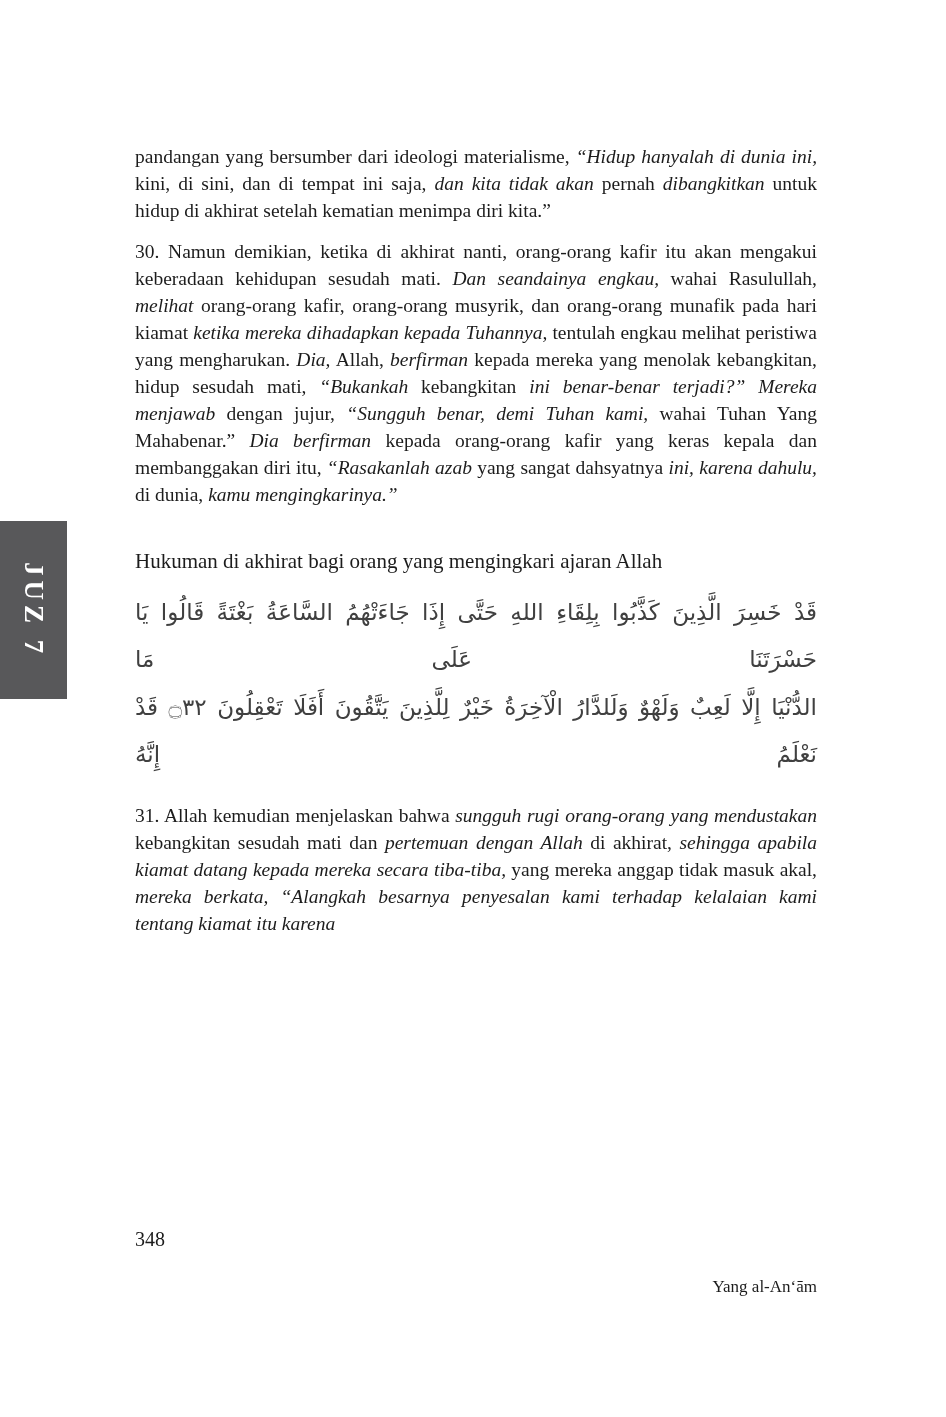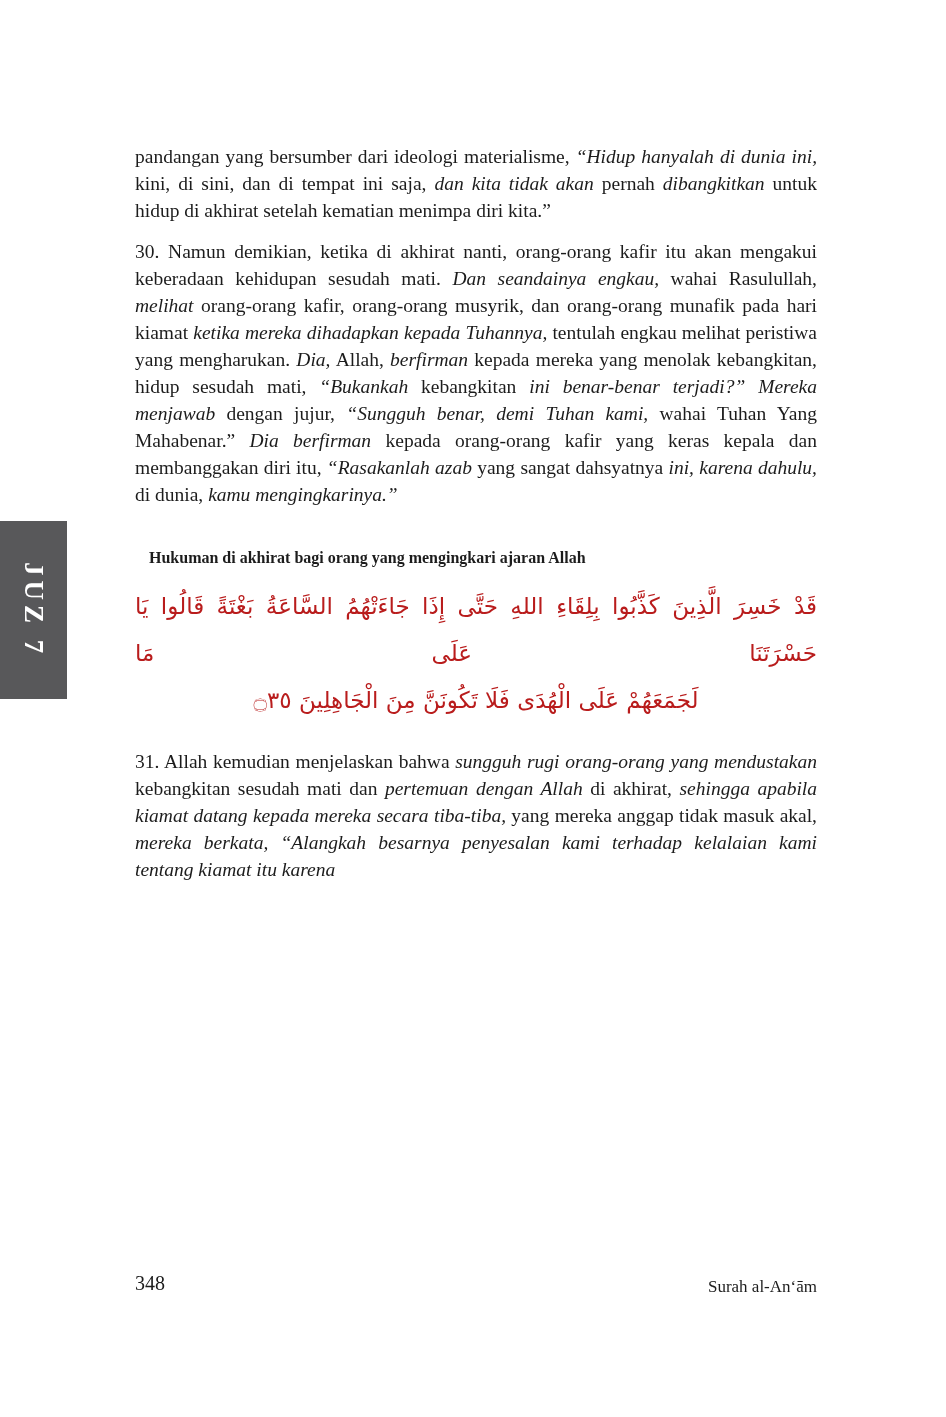--- a/index.html
+++ b/index.html
@@ -44,45 +44,45 @@
     width: 682px;
   }
   p.body {
     font-size: 19.5px;
     line-height: 1.385;
     text-align: justify;
     margin: 4px 0 14px 0;
   }
   p.body .it { font-style: italic; }
   .section-heading {
-    font-weight: bold;
-    font-size: 16px;
+    font-weight: normal;
+    font-size: 21px;
     line-height: 1.3;
-    margin: 40px 0 10px 14px;
+    margin: 40px 0 10px 0;
   }
   .arabic {
     direction: rtl;
     unicode-bidi: embed;
     font-family: "DejaVu Sans", sans-serif;
     font-size: 23px;
     line-height: 2.05;
-    color: #b91c1c;
+    color: #404040;
     margin: 14px 0 24px 0;
   }
   .arabic .arabic-line {
     text-align: justify;
     text-align-last: justify;
   }
   .arabic .arabic-line.last {
     text-align-last: center;
   }
   .footer-page-number {
     position: absolute;
     left: 135px;
-    top: 1272px;
+    top: 1228px;
     font-size: 20px;
   }
   .footer-surah {
     position: absolute;
     right: 129px;
     top: 1277px;
     font-size: 17px;
   }
 </style>
 </head>
@@ -97,24 +97,24 @@
   <div class="content">
 
     <p class="body"><span>pandangan yang bersumber dari ideologi materialisme, </span><span class="it">“Hidup hanyalah di dunia ini,</span><span> kini, di sini, dan di tempat ini saja, </span><span class="it">dan kita tidak akan</span><span> pernah </span><span class="it">dibangkitkan</span><span> untuk hidup di akhirat setelah kematian menimpa diri kita.”</span></p>
 
     <p class="body"><span>30. Namun demikian, ketika di akhirat nanti, orang-orang kafir itu akan mengakui keberadaan kehidupan sesudah mati. </span><span class="it">Dan seandainya engkau,</span><span> wahai Rasulullah, </span><span class="it">melihat</span><span> orang-orang kafir, orang-orang musyrik, dan orang-orang munafik pada hari kiamat </span><span class="it">ketika mereka dihadapkan kepada Tuhannya,</span><span> tentulah engkau melihat peristiwa yang mengharukan. </span><span class="it">Dia,</span><span> Allah, </span><span class="it">berfirman</span><span> kepada mereka yang menolak kebangkitan, hidup sesudah mati, </span><span class="it">“Bukankah</span><span> kebangkitan </span><span class="it">ini benar-benar terjadi?”</span><span class="it"> Mereka menjawab</span><span> dengan jujur, </span><span class="it">“Sungguh benar, demi Tuhan kami,</span><span> wahai Tuhan Yang Mahabenar.” </span><span class="it">Dia berfirman</span><span> kepada orang-orang kafir yang keras kepala dan membanggakan diri itu, </span><span class="it">“Rasakanlah azab</span><span> yang sangat dahsyatnya </span><span class="it">ini, karena dahulu,</span><span> di dunia, </span><span class="it">kamu mengingkarinya.”</span></p>
 
     <div class="section-heading">Hukuman di akhirat bagi orang yang mengingkari ajaran Allah</div>
 
     <div class="arabic">
         <div class="arabic-line">قَدْ خَسِرَ الَّذِينَ كَذَّبُوا بِلِقَاءِ اللهِ حَتَّى إِذَا جَاءَتْهُمُ السَّاعَةُ بَغْتَةً قَالُوا يَا حَسْرَتَنَا عَلَى مَا</div>
-        <div class="arabic-line last">لَجَمَعَهُمْ عَلَى الْهُدَى فَلَا تَكُونَنَّ مِنَ الْجَاهِلِينَ ۝٣٥</div>
+        <div class="arabic-line">الدُّنْيَا إِلَّا لَعِبٌ وَلَهْوٌ وَلَلدَّارُ الْآخِرَةُ خَيْرٌ لِلَّذِينَ يَتَّقُونَ أَفَلَا تَعْقِلُونَ ۝٣٢ قَدْ نَعْلَمُ إِنَّهُ</div>
       </div>
 
     <p class="body"><span>31. Allah kemudian menjelaskan bahwa </span><span class="it">sungguh rugi orang-orang yang mendustakan</span><span> kebangkitan sesudah mati dan </span><span class="it">pertemuan dengan Allah</span><span> di akhirat, </span><span class="it">sehingga apabila kiamat datang kepada mereka secara tiba-tiba,</span><span> yang mereka anggap tidak masuk akal, </span><span class="it">mereka berkata, “Alangkah besarnya penyesalan kami terhadap kelalaian kami tentang kiamat itu karena</span></p>
 
   </div>
 
   <div class="footer-page-number">348</div>
 
-  <div class="footer-surah">Surah al-An‘ām</div>
+  <div class="footer-surah">Yang al-An‘ām</div>
 
 </div>
 
 </body></html>

